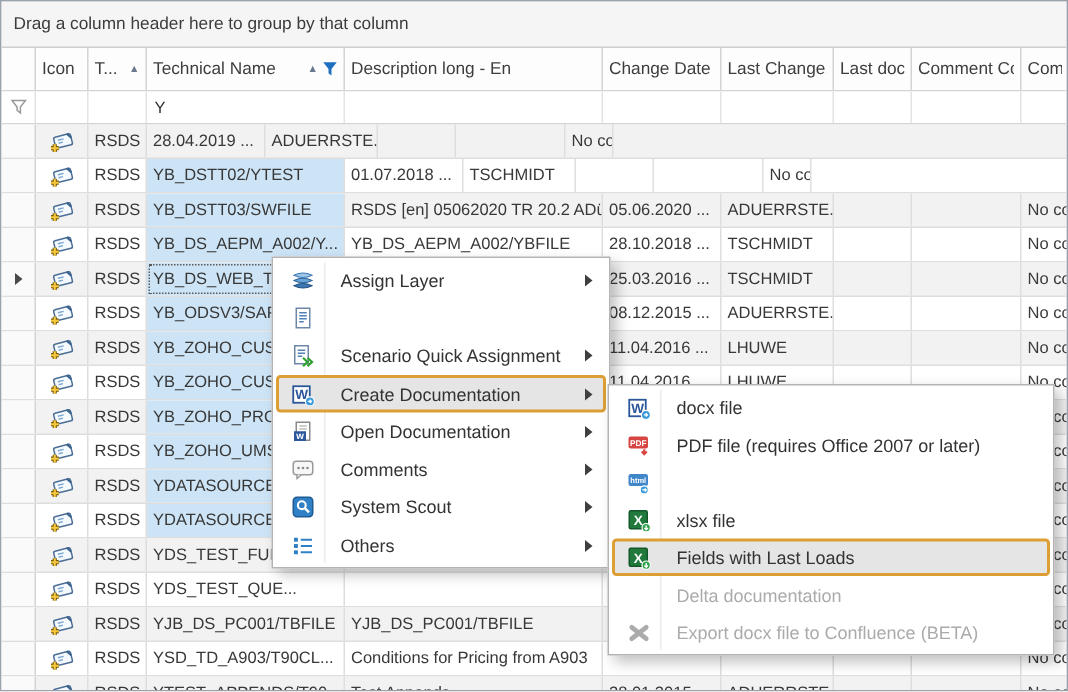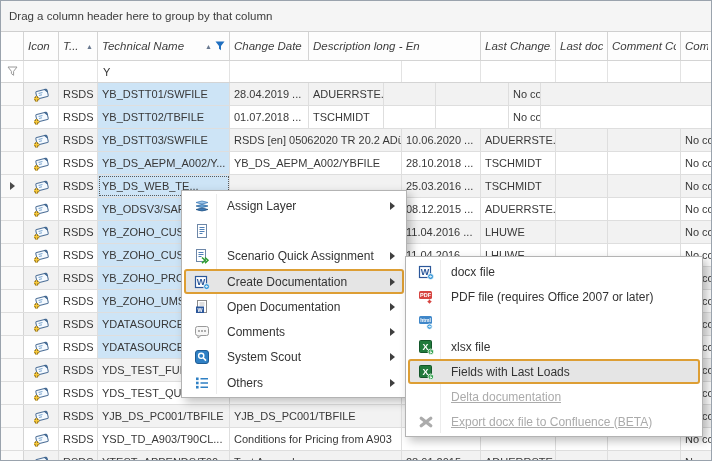--- a/index.html
+++ b/index.html
@@ -5,47 +5,47 @@
   html,body{margin:0;padding:0;background:#fff;}
   *{box-sizing:border-box;}
   .app{position:relative;width:712px;height:461px;border:1px solid #9aa3ad;overflow:hidden;
        font-family:"Liberation Sans",sans-serif;background:#fff;color:#383838;}
   .group-panel{position:absolute;left:0;top:0;width:100%;height:31px;background:#f5f5f5;
        border-bottom:1px solid #cfcfcf;font-size:11.5px;color:#3c3c3c;line-height:30px;padding-left:8px;}
   .hrow{position:absolute;left:0;top:31px;width:100%;height:29px;display:flex;background:#fdfdfd;
        border-bottom:1px solid #d4d4d4;}
   .hcell{display:flex;align-items:center;padding:0 4px;border-right:1px solid #d4d4d4;
        font-size:11.5px;color:var(--header_text);overflow:hidden;white-space:nowrap;flex:none;}
-  .hcell .lbl{overflow:hidden;white-space:nowrap;font-style:italic;}
+  .hcell .lbl{overflow:hidden;white-space:nowrap;}
   .sort{font-size:7px;color:#68788f;margin-left:auto;padding-left:3px;}
   .funnel{margin-left:3px;flex:none;display:flex;}
   .frow{position:absolute;left:0;top:60px;width:100%;height:22px;display:flex;background:#fff;
        border-bottom:1px solid #d4d4d4;}
   .fcell{display:flex;align-items:center;padding:0 5px;border-right:1px solid #e3e3e3;
        font-size:11px;color:#333;flex:none;overflow:hidden;}
   #rows{position:absolute;left:0;top:82px;width:100%;bottom:auto;}
   .row{display:flex;height:23px;border-bottom:1px solid var(--grid_line);background:#fff;}
   .row.alt{background:var(--alt_row);}
   .cell{display:flex;align-items:center;padding:0 4px;border-right:1px solid var(--grid_line);
        font-size:11px;overflow:hidden;white-space:nowrap;flex:none;}
   .cell.ind{background:#fafafa;border-right:1px solid #d4d4d4;justify-content:center;padding:0;}
   .cell.sel{background:var(--selection_blue);}
   .cell.focus{outline:1px dotted #5a5a5a;outline-offset:-2px;}
   .tri-right{width:0;height:0;border-left:5px solid #4a4a4a;border-top:4px solid transparent;
        border-bottom:4px solid transparent;}
   .menu{position:absolute;background:#fff;border:1px solid #b3b3b3;padding:2px;
        box-shadow:4px 4px 9px rgba(0,0,0,.25);}
-  #context-menu{left:180px;top:189px;width:226px;z-index:10;}
+  #context-menu{left:180px;top:170px;width:226px;z-index:10;}
   #submenu{left:404px;top:255px;width:298px;z-index:20;}
   .menu::after{content:'';position:absolute;top:3px;bottom:3px;left:34px;width:1px;background:#ececec;}
   .mitem{position:relative;display:flex;align-items:center;height:25px;border:2px solid transparent;
        border-radius:3px;font-size:12px;color:var(--menu_text);z-index:2;}
   #context-menu .mitem{height:25.3px;}
   .mitem.hl{background:var(--highlight_bg);border-color:var(--accent_border);}
-  .mitem.disabled{color:var(--disabled_text);text-decoration:underline;}
+  .mitem.disabled{color:var(--disabled_text);}
   .micon{width:32px;flex:none;display:flex;justify-content:center;align-items:center;}
   .mlabel{margin-left:9px;overflow:hidden;white-space:nowrap;}
   .marrow{position:absolute;right:7px;width:0;height:0;border-left:5px solid #3f3f3f;
        border-top:4px solid transparent;border-bottom:4px solid transparent;}
 </style>
 </head>
 <body>
 
 <div class="app">
   <div class="group-panel">Drag a column header here to group by that column</div>
@@ -62,25 +62,25 @@
       </div>
       <div class="hcell" style="width: 132px;">
         <span class="lbl">Technical Name</span>
         <span class="sort">▲</span>
         <span class="funnel">
           <svg width="10" height="10" viewBox="0 0 10 10">
             <path d="M.5.5h9L6 5v4.3L4 7.8V5Z" fill="#1f6fc0"></path>
           </svg>
         </span>
       </div>
+      <div class="hcell" style="width: 172px;">
+        <span class="lbl">Description long - En</span>
+      </div>
       <div class="hcell" style="width: 79px;">
         <span class="lbl">Change Date</span>
-      </div>
-      <div class="hcell" style="width: 172px;">
-        <span class="lbl">Description long - En</span>
       </div>
       <div class="hcell" style="width: 75px;">
         <span class="lbl">Last Change...</span>
       </div>
       <div class="hcell" style="width: 52px;">
         <span class="lbl">Last doc.</span>
       </div>
       <div class="hcell" style="width: 73px;">
         <span class="lbl">Comment Co...</span>
       </div>
@@ -116,21 +116,20 @@
                 <rect x="3.5" y="3.5" width="11.5" height="7.5" rx="1.2" fill="#f5faff" stroke="#4c6e96"></rect>
                 <path d="M6 6h4M6 8h3" stroke="#7da7cf" stroke-width="1" fill="none"></path>
               </g>
               <path d="M11.5 2.2l3 2.6" stroke="#38618c" stroke-width="1.4"></path>
               <path d="M3.5 9.2v5.2M1 11.8h5.2" stroke="#7a5d10" stroke-width="2.8"></path>
               <path d="M3.5 9.2v5.2M1 11.8h5.2" stroke="#f7c93c" stroke-width="1.4"></path>
             </svg>
           </span>
         </div>
         <div class="cell" style="width: 39px;">RSDS</div>
-        <div class="cell sel" style="width: 132px;">YB_DSTT01/SWFILE</div>
         <div class="cell" style="width: 79px;">28.04.2019 ...</div>
         <div class="cell" style="width: 75px;">ADUERRSTE...</div>
         <div class="cell" style="width: 52px;"></div>
         <div class="cell" style="width: 73px;"></div>
         <div class="cell" style="width: 32px;">No co...</div>
       </div>
       <div class="row">
         <div class="cell ind" style="width: 23px;"></div>
         <div class="cell" style="justify-content: center; width: 35px;">
           <span style="display: flex;">
@@ -139,21 +138,21 @@
                 <rect x="3.5" y="3.5" width="11.5" height="7.5" rx="1.2" fill="#f5faff" stroke="#4c6e96"></rect>
                 <path d="M6 6h4M6 8h3" stroke="#7da7cf" stroke-width="1" fill="none"></path>
               </g>
               <path d="M11.5 2.2l3 2.6" stroke="#38618c" stroke-width="1.4"></path>
               <path d="M3.5 9.2v5.2M1 11.8h5.2" stroke="#7a5d10" stroke-width="2.8"></path>
               <path d="M3.5 9.2v5.2M1 11.8h5.2" stroke="#f7c93c" stroke-width="1.4"></path>
             </svg>
           </span>
         </div>
         <div class="cell" style="width: 39px;">RSDS</div>
-        <div class="cell sel" style="width: 132px;">YB_DSTT02/TBFILE</div>
+        <div class="cell sel" style="width: 132px;">YB_DSTT02/YTEST</div>
         <div class="cell" style="width: 79px;">01.07.2018 ...</div>
         <div class="cell" style="width: 75px;">TSCHMIDT</div>
         <div class="cell" style="width: 52px;"></div>
         <div class="cell" style="width: 73px;"></div>
         <div class="cell" style="width: 32px;">No co...</div>
       </div>
       <div class="row alt">
         <div class="cell ind" style="width: 23px;"></div>
         <div class="cell" style="justify-content: center; width: 35px;">
           <span style="display: flex;">
@@ -164,21 +163,21 @@
               </g>
               <path d="M11.5 2.2l3 2.6" stroke="#38618c" stroke-width="1.4"></path>
               <path d="M3.5 9.2v5.2M1 11.8h5.2" stroke="#7a5d10" stroke-width="2.8"></path>
               <path d="M3.5 9.2v5.2M1 11.8h5.2" stroke="#f7c93c" stroke-width="1.4"></path>
             </svg>
           </span>
         </div>
         <div class="cell" style="width: 39px;">RSDS</div>
         <div class="cell sel" style="width: 132px;">YB_DSTT03/SWFILE</div>
         <div class="cell" style="width: 172px;">RSDS [en] 05062020 TR 20.2 ADü2</div>
-        <div class="cell" style="width: 79px;">10.06.2020 ...</div>
+        <div class="cell" style="width: 79px;">05.06.2020 ...</div>
         <div class="cell" style="width: 75px;">ADUERRSTE...</div>
         <div class="cell" style="width: 52px;"></div>
         <div class="cell" style="width: 73px;"></div>
         <div class="cell" style="width: 32px;">No co...</div>
       </div>
       <div class="row">
         <div class="cell ind" style="width: 23px;"></div>
         <div class="cell" style="justify-content: center; width: 35px;">
           <span style="display: flex;">
             <svg width="17" height="15" viewBox="0 0 17 15">

